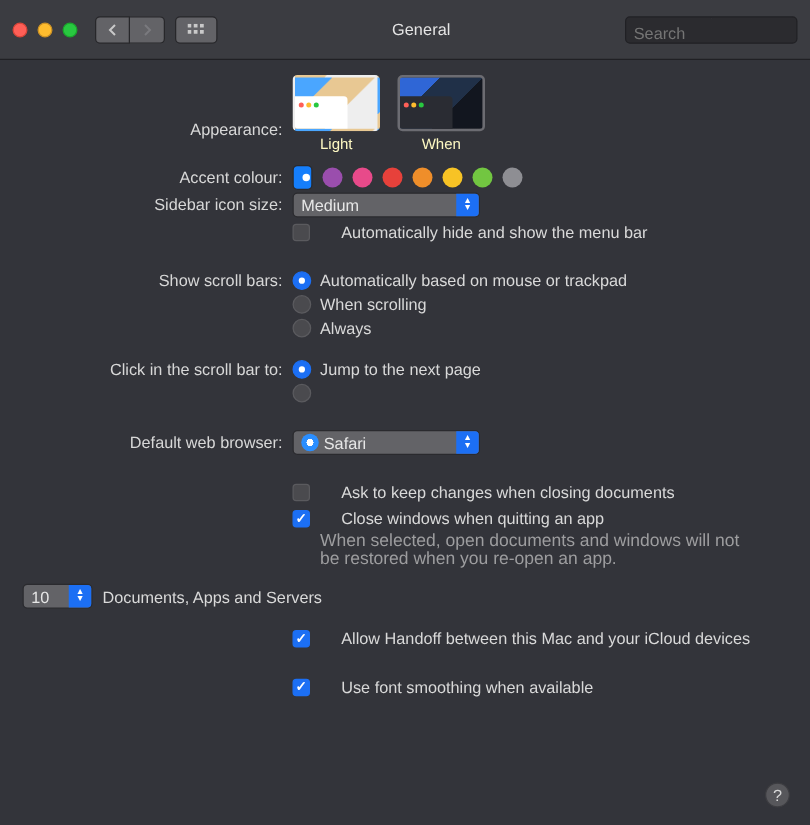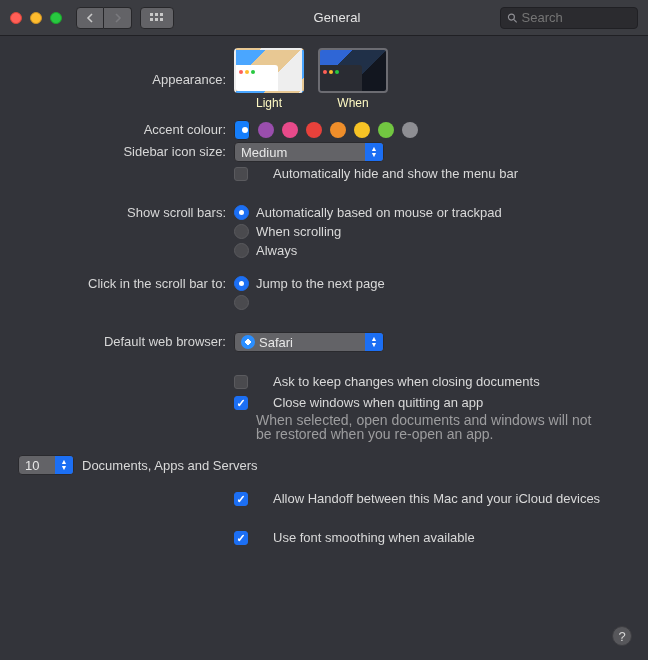--- a/index.html
+++ b/index.html
@@ -7,21 +7,21 @@
     width: 648px; height: 660px;
     background: #33343a;
     font-family: -apple-system, "Helvetica Neue", Arial, sans-serif;
     font-size: 13px;
     color: #d9d9d9;
     overflow: hidden;
   }
 
   
   .titlebar {
-    height: 36px;
+    height: 48px;
     background: #3b3c41;
     border-bottom: 1px solid #202024;
     display: flex;
     align-items: center;
     padding: 0 10px;
     gap: 8px;
   }
   .traffic { display: flex; gap: 8px; margin-right: 6px; }
   .traffic span { width: 12px; height: 12px; border-radius: 50%; display: block; }
   .tl-close { background:#ff5f57; border:1px solid #d9463a;}
@@ -43,20 +43,21 @@
   .title { flex:1; text-align:center; font-weight:500; color:#e5e5e5; letter-spacing:0.1px;}
   .search {
     width:138px; height:22px;
     background:#2b2b2f;
     border:1px solid #202024;
     border-radius:4px;
     display:flex; align-items:center;
     padding:0 6px;
     color:#8e8e93;
     gap:4px;
+    flex-direction:column;
   }
   .search input { background:transparent; border:none; outline:none; color:#d0d0d0; font-size:13px; width:100%; }
 
   
   .content { padding: 12px 18px 16px 18px; }
   .row { display:flex; align-items:flex-start; margin-bottom:6px; }
   .row.tight { margin-bottom:2px; }
   .lbl {
     width: 216px;
     text-align: right;
@@ -190,21 +191,21 @@
     <svg width="12" height="12" viewBox="0 0 12 12">
       <circle cx="5" cy="5" r="3.4" stroke="#8e8e93" stroke-width="1.3" fill="none"></circle>
       <line x1="8" y1="8" x2="11" y2="11" stroke="#8e8e93" stroke-width="1.3"></line>
     </svg>
     <input placeholder="Search" style="">
   </div>
 </div>
 
 <div class="content">
 
-  <div class="row" style="margin-bottom:2px;">
+  <div class="row" style="align-items:center; margin-bottom:2px;">
     <div class="lbl" style="padding-top:24px;">Appearance:</div>
     <div class="ctl">
       <div class="thumbs">
         <div class="thumb">
           <div class="thumb-box lt-bg">
             <div class="lt-win"></div>
             <div class="lt-dots">
                 <span class="d1"></span>
                 <span class="d2"></span>
                 <span class="d3"></span>

